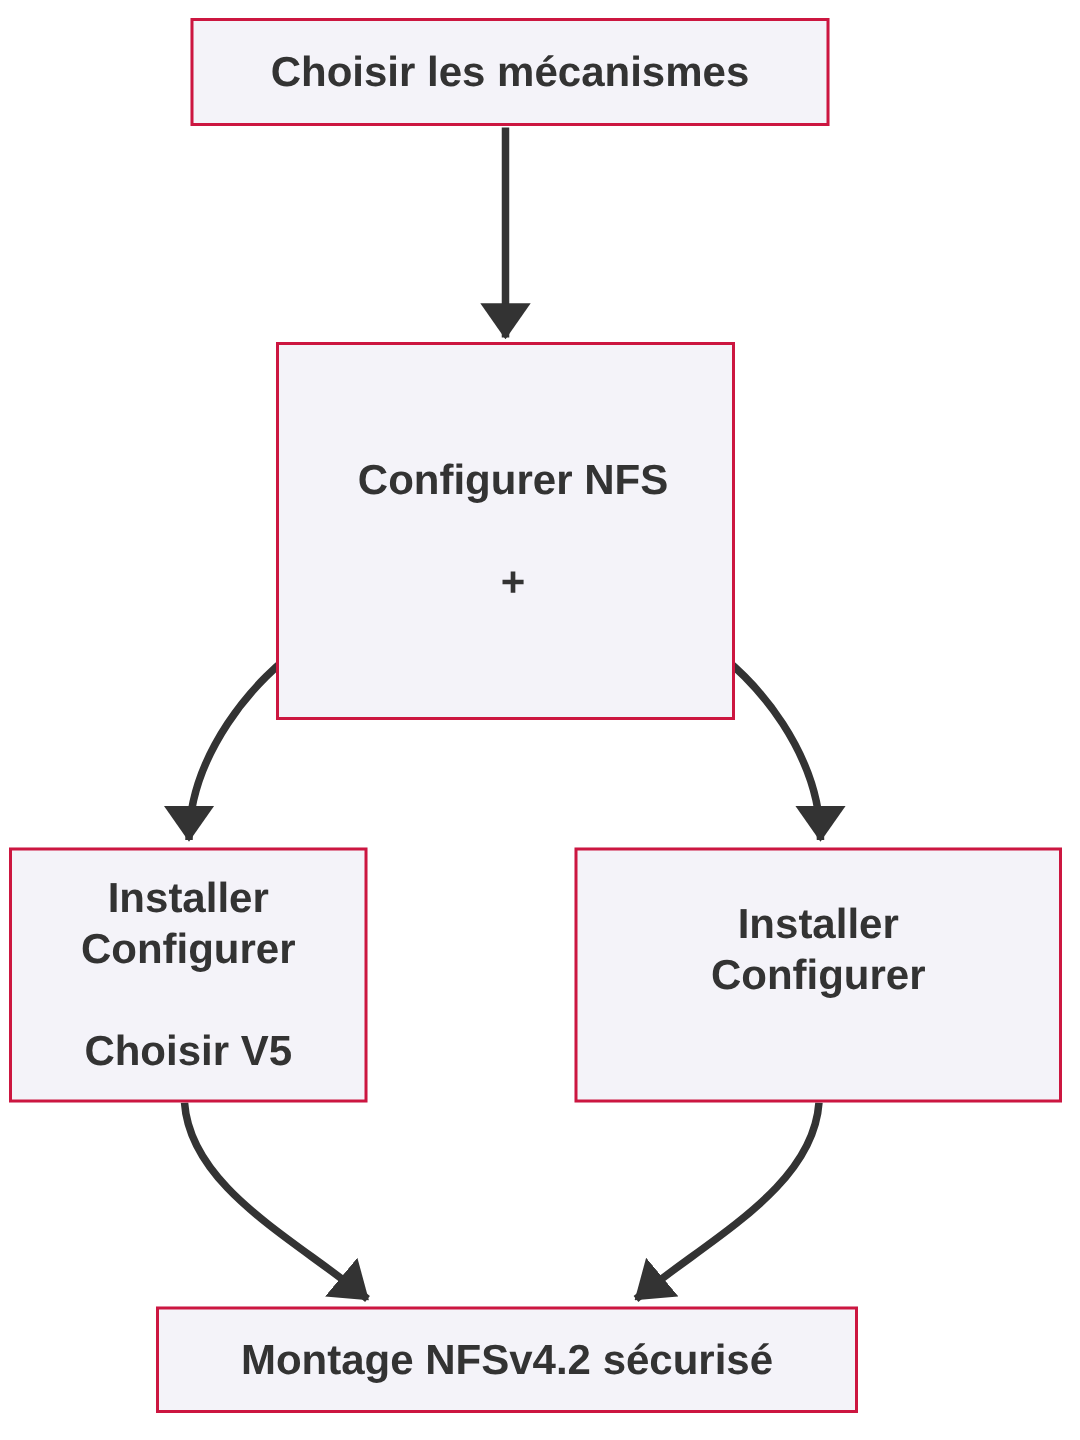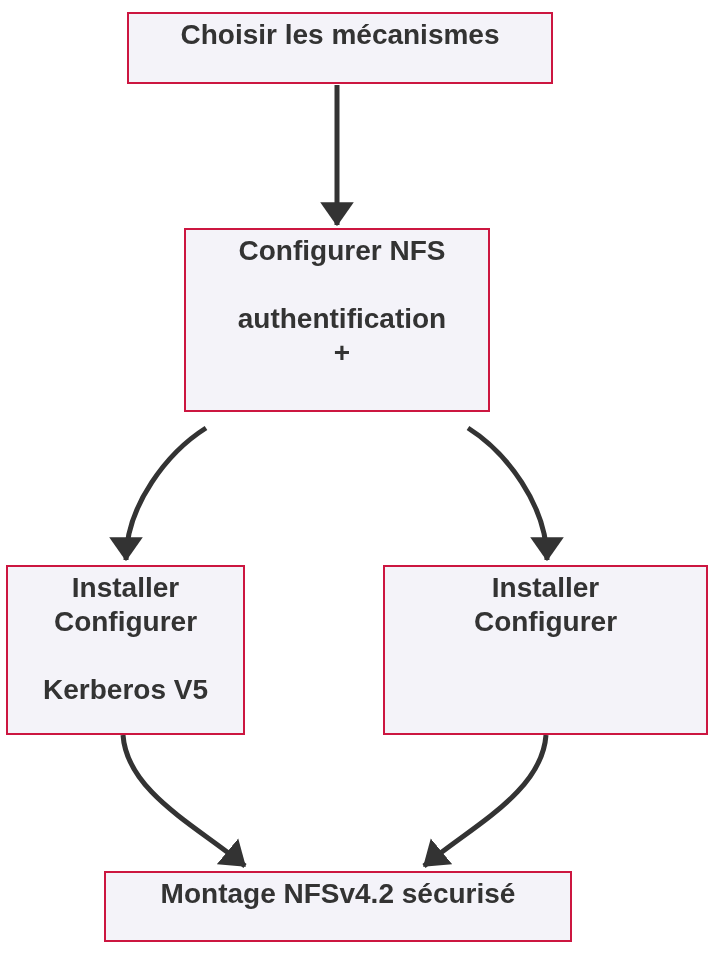--- a/index.html
+++ b/index.html
@@ -42,26 +42,26 @@
     background:var(--node-fill);
     border:2.5px solid var(--node-border);
     color:var(--text);
     font-weight:bold;
     font-size:28px;
     line-height:34px;
     text-align:center;
     display:flex;
     flex-direction:column;
     align-items:center;
-    justify-content:flex-start;
+    justify-content:center;
     padding:4px 10px;
   }
   .node-line{min-height:34px;width:100%;}
   #node-choisir        {left:127px; top:12px;  width:426px; height:72px;}
-  #node-configurer-nfs {left:184px; top:228px; width:306px; height:184px;padding-left:20px;}
+  #node-configurer-nfs {left:184px; top:228px; width:306px; height:252px;padding-left:20px;}
   #node-kerberos       {left:6px;   top:565px; width:239px; height:170px;}
   #node-tls            {left:383px; top:565px; width:325px; height:170px;}
   #node-montage        {left:104px; top:871px; width:468px; height:71px;}
 </style>
 </head>
 <body>
 
 <div class="canvas">
 
   <svg class="edges" viewBox="0 0 720 960" xmlns="http://www.w3.org/2000/svg" aria-hidden="true">
@@ -77,29 +77,28 @@
     <path class="edge" marker-end="url(#arrow)" d="M546,735 C542,792 472,826 424,866"></path>
   </svg>
 
   <div class="node" id="node-choisir">
     <div class="node-line">Choisir les mécanismes</div>
   </div>
 
   <div class="node" id="node-configurer-nfs">
     <div class="node-line">Configurer NFS</div>
     <div class="node-line"></div>
-    <div class="node-line">authentification</div>
     <div class="node-line">+</div>
   </div>
 
   <div class="node" id="node-kerberos">
     <div class="node-line">Installer</div>
     <div class="node-line">Configurer</div>
     <div class="node-line"></div>
-    <div class="node-line">Kerberos V5</div>
+    <div class="node-line">Choisir V5</div>
   </div>
 
   <div class="node" id="node-tls">
     <div class="node-line">Installer</div>
     <div class="node-line">Configurer</div>
     <div class="node-line"></div>
   </div>
 
   <div class="node" id="node-montage">
     <div class="node-line">Montage NFSv4.2 sécurisé</div>

